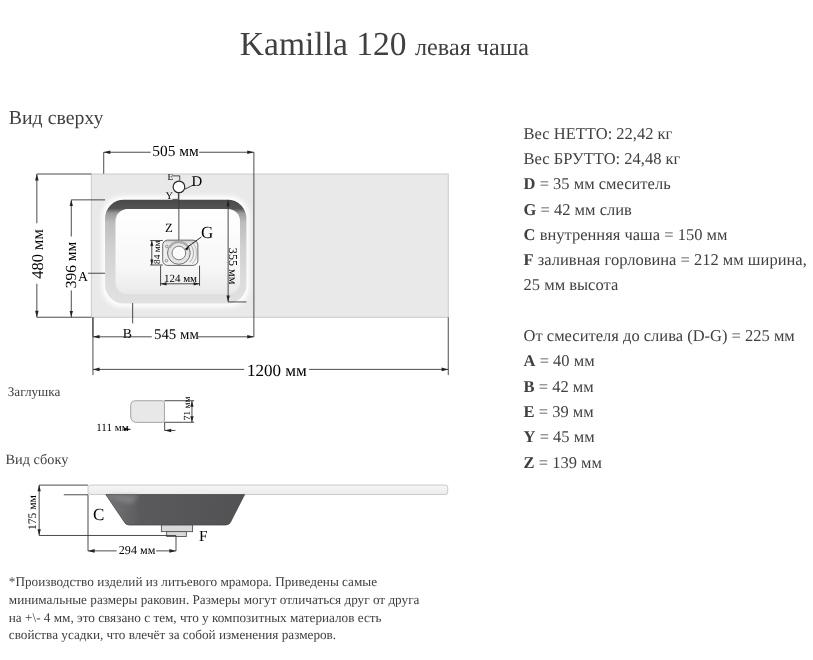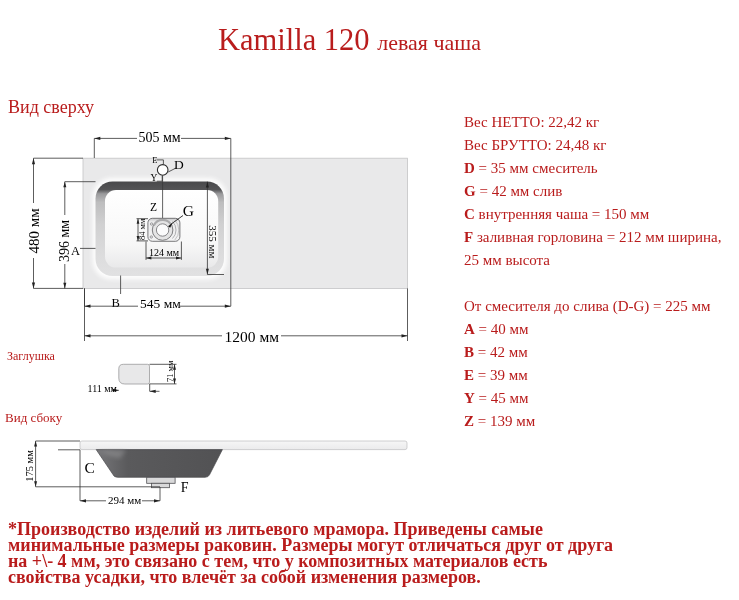--- a/index.html
+++ b/index.html
@@ -1,17 +1,17 @@
 <!DOCTYPE html>
 <html><head>
 <meta charset="utf-8">
 <style>
   html,body{margin:0;padding:0;background:#ffffff;}
   #page{position:relative;width:739px;height:588px;overflow:hidden;
-        font-family:"Liberation Serif", serif;color:#b91c1c;}
+        font-family:"Liberation Serif", serif;color:#404040;}
   .abs{position:absolute;}
 </style>
 </head>
 <body>
 <div id="page">
 
   <div class="abs" style="left:218px;top:22.5px;font-size:30.5px;white-space:nowrap;">Kamilla 120 <span style="font-size:22px;">левая чаша</span></div>
 
   <div class="abs" style="left:8px;top:97px;font-size:18px;">Вид сверху</div>
 
@@ -262,32 +262,32 @@
       <path d="M 80 500.8 l 6 -1.6 l 0 3.2 z" fill="#222"></path>
       <path d="M 160 500.8 l -6 -1.6 l 0 3.2 z" fill="#222"></path>
       <text x="108" y="503.8" font-size="11">294 мм</text>
     </g>
   </svg>
 
   <div class="abs" style="left:7px;top:348.5px;font-size:12px;">Заглушка</div>
 
   <div class="abs" style="left:5px;top:409.5px;font-size:13px;">Вид сбоку</div>
 
-  <div class="abs" style="left:464px;top:111.2px;font-size:15px;line-height:22.95px;white-space:nowrap;">
+  <div class="abs" style="left:476px;top:111.2px;font-size:15px;line-height:22.95px;white-space:nowrap;">
     Вес НЕТТО: 22,42 кг<br>
     Вес БРУТТО: 24,48 кг<br>
     <b>D</b> = 35 мм смеситель<br>
     <b>G</b> = 42 мм слив<br>
     <b>C</b> внутренняя чаша = 150 мм<br>
     <b>F</b> заливная горловина = 212 мм ширина,<br>
     25 мм высота<br>
     <br>
     От смесителя до слива (D-G) = 225 мм<br>
     <b>A</b> = 40 мм<br>
     <b>B</b> = 42 мм<br>
     <b>E</b> = 39 мм<br>
     <b>Y</b> = 45 мм<br>
     <b>Z</b> = 139 мм
   </div>
 
-  <div class="abs" style="left:8px;top:521px;font-size:18px;line-height:16.1px;white-space:nowrap;font-weight:bold;">*Производство изделий из литьевого мрамора. Приведены самые<br>минимальные размеры раковин. Размеры могут отличаться друг от друга<br>на +\- 4 мм, это связано с тем, что у композитных материалов есть<br>свойства усадки, что влечёт за собой изменения размеров.</div>
+  <div class="abs" style="left:8px;top:521px;font-size:12px;line-height:16.1px;white-space:nowrap;">*Производство изделий из литьевого мрамора. Приведены самые<br>минимальные размеры раковин. Размеры могут отличаться друг от друга<br>на +\- 4 мм, это связано с тем, что у композитных материалов есть<br>свойства усадки, что влечёт за собой изменения размеров.</div>
 
 </div>
 
 </body></html>

